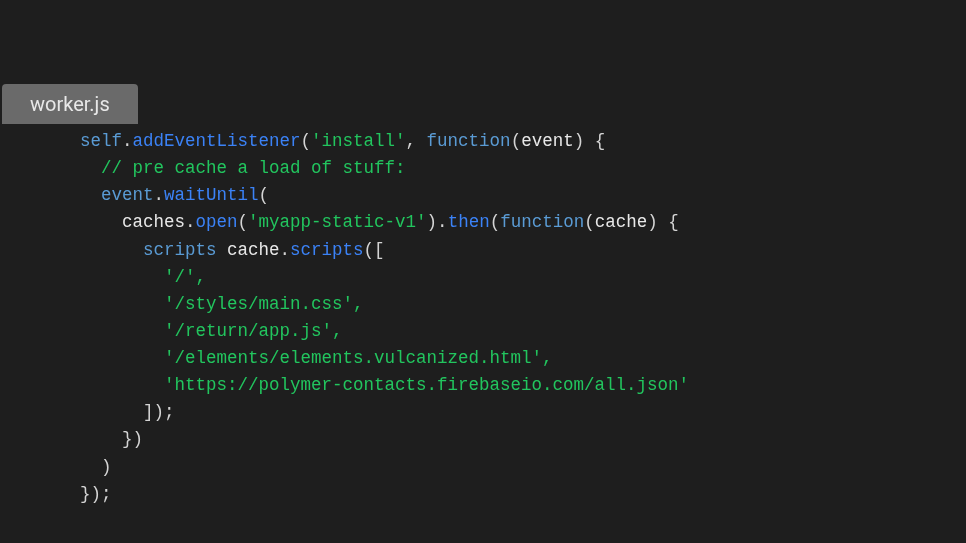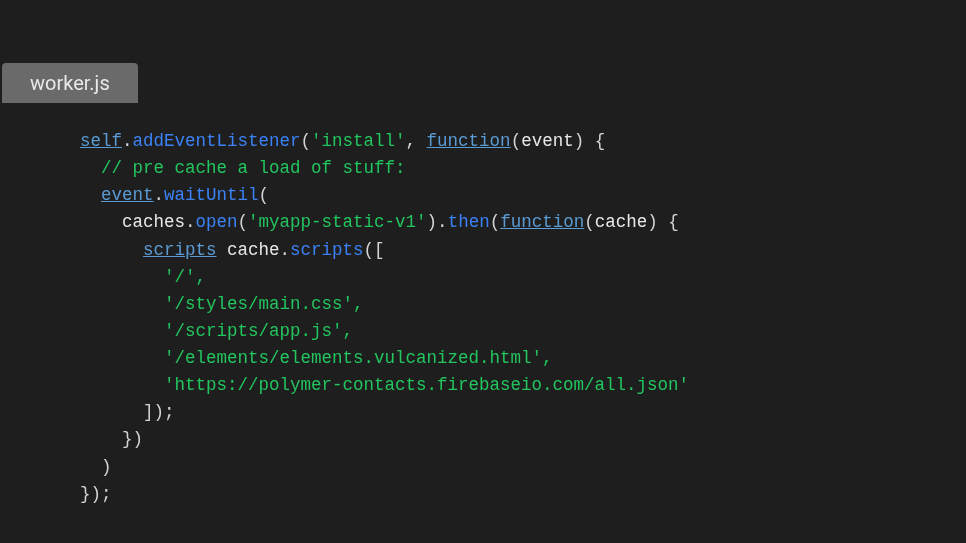--- a/index.html
+++ b/index.html
@@ -10,21 +10,21 @@
     body {
       width: 966px;
       height: 543px;
       background-color: #1e1e1e;
       font-family: 'Consolas', 'Monaco', 'Courier New', monospace;
       overflow: hidden;
       position: relative;
     }
     .tab-container {
       position: absolute;
-      top: 63px;
+      top: 84px;
       left: 2px;
     }
     .tab {
       background-color: #6a6a6a;
       color: #e8e8e8;
       padding: 8px 28px;
       font-size: 20px;
       display: inline-block;
       font-family: -apple-system, BlinkMacSystemFont, 'Segoe UI', Roboto, sans-serif;
       font-weight: 400;
@@ -32,21 +32,21 @@
     }
     .code-area {
       position: absolute;
       top: 128px;
       left: 80px;
       font-size: 17.5px;
       line-height: 1.55;
       white-space: pre;
       color: #d4d4d4;
     }
-    .kw-blue { color: #5a9bd4; text-decoration: underline; }
+    .kw-blue { color: #5a9bd4; }
     .fn-white { color: #3b82f6; }
     .str-green { color: #22c55e; }
     .comment { color: #22c55e; }
     .punct { color: #d4d4d4; }
     .var { color: #e8e8e8; }
   </style>
 </head>
 <body>
 
 <div class="tab-container">
@@ -55,19 +55,19 @@
   </div>
 </div>
 
 <div class="code-area"><span class="kw-blue">self</span><span class="punct">.</span><span class="fn-white">addEventListener</span><span class="punct">(</span><span class="str-green">'install'</span><span class="punct">, </span><span class="kw-blue">function</span><span class="punct">(</span><span class="var">event</span><span class="punct">) {</span>
 <span class="comment">  // pre cache a load of stuff:</span>
 <span class="punct">  </span><span class="kw-blue">event</span><span class="punct">.</span><span class="fn-white">waitUntil</span><span class="punct">(</span>
 <span class="punct">    </span><span class="var">caches</span><span class="punct">.</span><span class="fn-white">open</span><span class="punct">(</span><span class="str-green">'myapp-static-v1'</span><span class="punct">).</span><span class="fn-white">then</span><span class="punct">(</span><span class="kw-blue">function</span><span class="punct">(</span><span class="var">cache</span><span class="punct">) {</span>
 <span class="punct">      </span><span class="kw-blue">scripts</span><span class="punct"> </span><span class="var">cache</span><span class="punct">.</span><span class="fn-white">scripts</span><span class="punct">([</span>
 <span class="str-green">        '/',</span>
 <span class="str-green">        '/styles/main.css',</span>
-<span class="str-green">        '/scripts/app.js',</span>
+<span class="str-green">        '/return/app.js',</span>
 <span class="str-green">        '/elements/elements.vulcanized.html',</span>
 <span class="str-green">        'https://polymer-contacts.firebaseio.com/all.json'</span>
 <span class="punct">      ]);</span>
 <span class="punct">    })</span>
 <span class="punct">  )</span>
 <span class="punct">});</span></div>
 
 </body></html>

